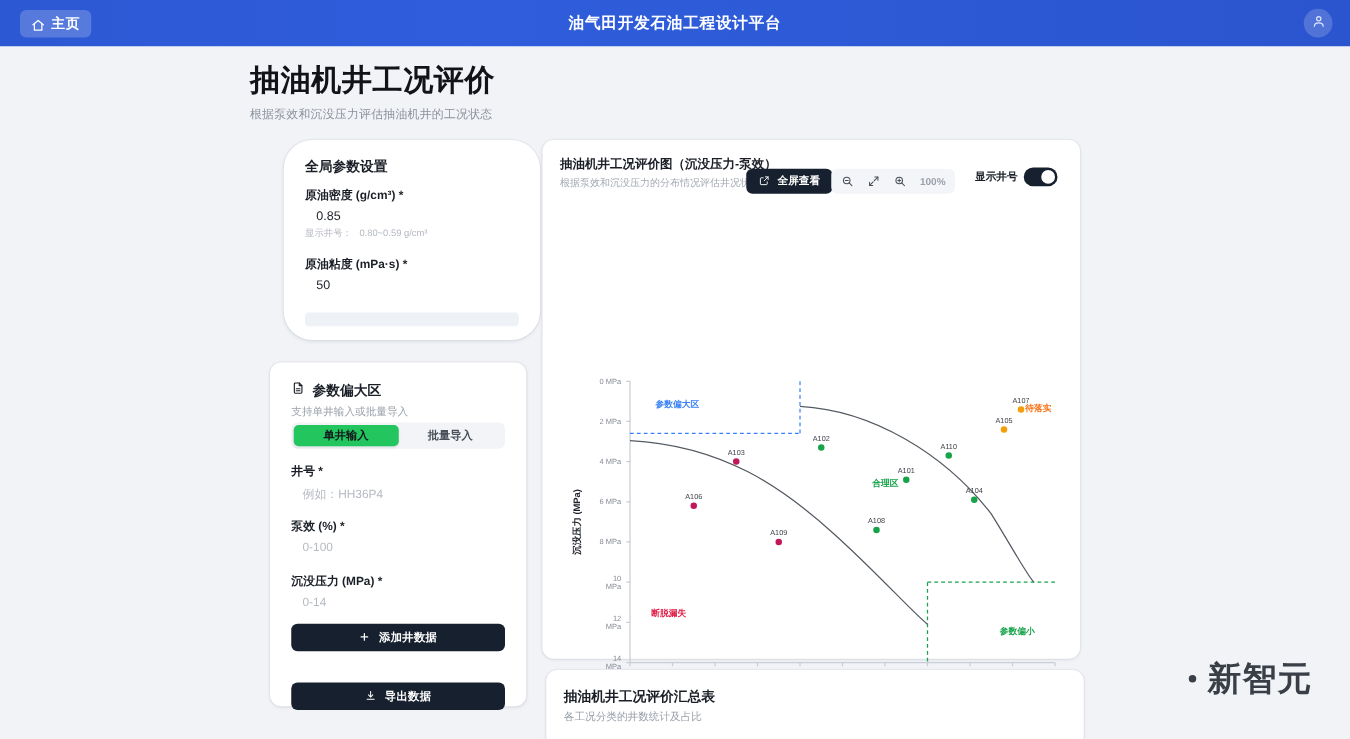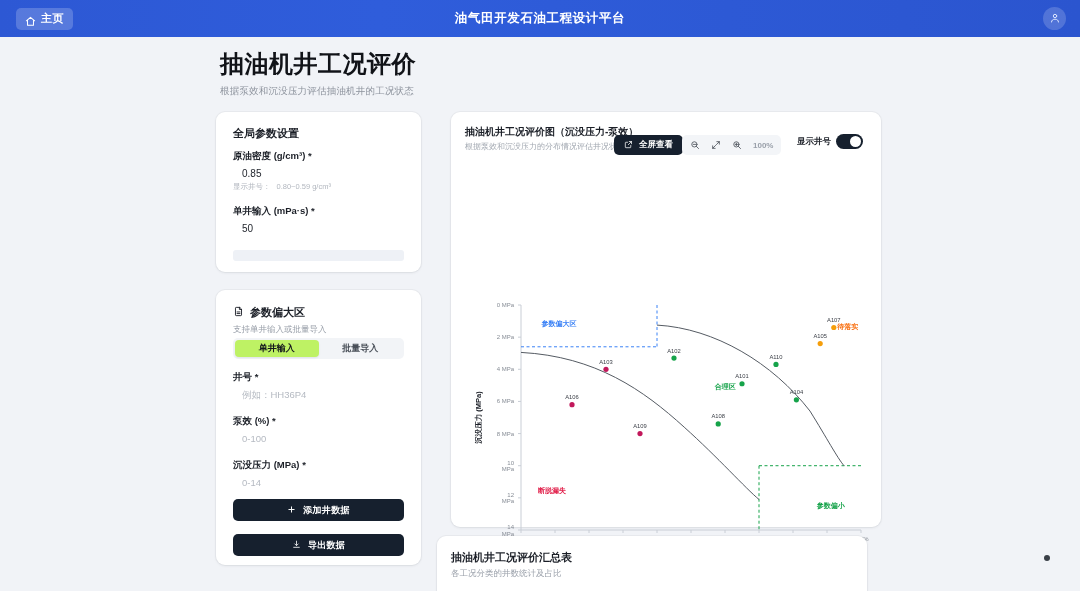--- a/index.html
+++ b/index.html
@@ -29,32 +29,32 @@
     color: #fff; font-size: 12.5px; font-weight: 700; letter-spacing: .6px;
     pointer-events: none;
   }
   .avatar-btn {
     position: absolute; right: 14px; top: 7px; width: 23px; height: 23px;
     border-radius: 50%; background: rgba(255,255,255,.18);
     display: flex; align-items: center; justify-content: center; cursor: pointer;
   }
 
   
-  .page-head { position: absolute; left: 220px; top: 48px; }
+  .page-head { position: absolute; left: 200px; top: 48px; }
   .page-title { font-size: 24px; font-weight: 700; color: #111318; letter-spacing: .5px; }
   .page-sub { font-size: 9.5px; color: #8c929c; margin-top: 5px; letter-spacing: .2px; }
 
   
   .card {
     position: absolute; background: #fff; border-radius: 9px;
     box-shadow: 0 1px 3px rgba(16,24,40,.07), 0 0 0 1px rgba(16,24,40,.035);
   }
-  .card-left-1 { left: 216px; top: 112px; width: 205px; height: 160px; }
+  .card-left-1 { left: 227px; top: 112px; width: 205px; height: 160px; border-radius: 23px; }
   .card-left-2 { left: 216px; top: 290px; width: 205px; height: 275px; }
-  .card-chart  { left: 451px; top: 112px; width: 430px; height: 415px; }
+  .card-chart  { left: 434px; top: 112px; width: 430px; height: 415px; }
   .card-table  { left: 437px; top: 536px; width: 430px; height: 90px; }
 
   .sec-title { font-size: 11px; font-weight: 700; color: #1b1f27; }
   .sec-sub { font-size: 8.5px; color: #9aa0aa; margin-top: 3px; }
 
   .field-label { font-size: 9.5px; font-weight: 700; color: #1b1f27; }
   .field-val { font-size: 10px; color: #22262e; padding-left: 9px; margin-top: 9px; }
   .field-ph  { font-size: 9.5px; color: #b5bac2; padding-left: 9px; margin-top: 9px; }
   .hint { font-size: 7.5px; color: #b2b7bf; margin-top: 9px; }
 
@@ -66,21 +66,21 @@
   
   .card-icon-row { display: flex; align-items: center; gap: 6px; }
   .tabs {
     position: absolute; left: 17px; right: 17px; top: 48px; height: 21px;
     background: #f2f4f7; border-radius: 5px; display: flex; padding: 2px;
   }
   .tab {
     flex: 1; display: flex; align-items: center; justify-content: center;
     font-size: 9px; font-weight: 700; color: #4a5059; border-radius: 4px; cursor: pointer;
   }
-  .tab.active { background: #bef264; color: #14171d; box-shadow: 0 1px 2px rgba(16,24,40,.08); }
+  .tab.active { background: #22c55e; color: #14171d; box-shadow: 0 1px 2px rgba(16,24,40,.08); }
 
   .dark-btn {
     position: absolute; left: 17px; right: 17px; height: 22px;
     background: #16202e; color: #fff; border-radius: 5px;
     display: flex; align-items: center; justify-content: center; gap: 7px;
     font-size: 9px; font-weight: 700; cursor: pointer; letter-spacing: .3px;
   }
 
   
   .chart-head { position: absolute; left: 14px; top: 13px; width: 180px; }
@@ -174,21 +174,21 @@
       <div class="field-label">原油密度 (g/cm³) *</div>
     </div>
     <div class="field-val" style="position:absolute;left:17px;top:47px;">0.85</div>
 
     <div style="position:absolute;left:17px;top:70px;display:flex;gap:6px;align-items:baseline;">
       <span class="hint" style="margin:0">显示井号：</span>
       <span class="hint rng" style="margin:0">0.80~0.59 g/cm³</span>
     </div>
 
     <div style="position:absolute;left:17px;top:93px;">
-      <div class="field-label">单井输入 (mPa·s) *</div>
+      <div class="field-label">原油粘度 (mPa·s) *</div>
     </div>
     <div class="field-val" style="position:absolute;left:17px;top:102px;">50</div>
 
     <div class="ghost-bar" style="top:138px;"></div>
   </div>
 
   <div class="card card-left-2">
     <div style="position:absolute;left:17px;top:13px;">
       <div class="card-icon-row">
         <span>
@@ -220,21 +220,21 @@
 
     <div class="dark-btn" style="top:209px;">
       <span>
         <svg viewBox="0 0 24 24" width="9" height="9" fill="none" stroke="#fff" stroke-width="2.6" stroke-linecap="round">
           <path d="M12 5v14M5 12h14"></path>
         </svg>
       </span>
       <span>添加井数据</span>
     </div>
 
-    <div class="dark-btn" style="top:244px;">
+    <div class="dark-btn" style="top:256px;">
       <span>
         <svg viewBox="0 0 24 24" width="9" height="9" fill="none" stroke="#fff" stroke-width="2.2" stroke-linecap="round" stroke-linejoin="round">
           <path d="M12 3v11"></path>
             <path d="M7.5 10.5L12 15l4.5-4.5"></path>
             <path d="M4.5 19.5h15"></path>
         </svg>
       </span>
       <span>导出数据</span>
     </div>
   </div>
@@ -437,14 +437,15 @@
 
   <div class="card card-table">
     <div style="position:absolute;left:14px;top:14px;">
       <div class="sec-title">抽油机井工况评价汇总表</div>
       <div class="sec-sub">各工况分类的井数统计及占比</div>
     </div>
   </div>
 
   <div class="watermark">
     <span class="wm-dot"></span>
+    <span class="wm-text">新智元</span>
   </div>
 </div>
 
 </body></html>

